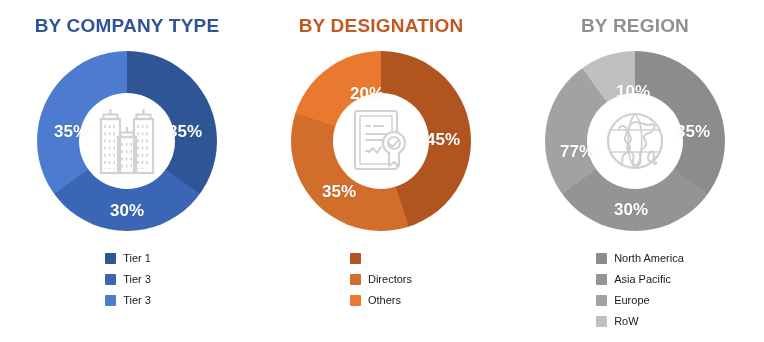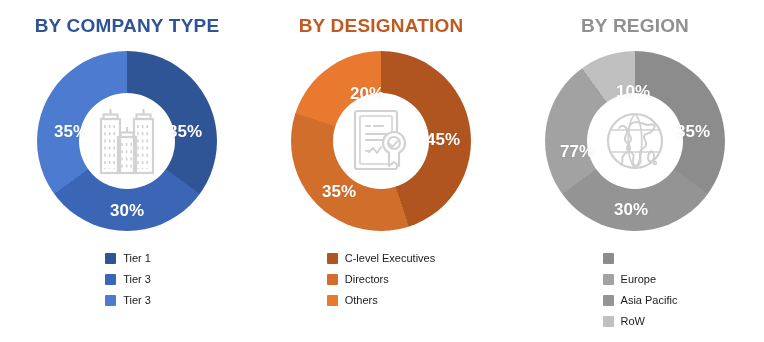--- a/index.html
+++ b/index.html
@@ -183,21 +183,20 @@
       </div>
 
       <div class="slice-label" style="left:156px;top:92px;text-align:center;">45%</div>
       <div class="slice-label" style="left:52px;top:144px;">35%</div>
       <div class="slice-label" style="left:80px;top:46px;">20%</div>
     </div>
 
     <div class="legend lg-c2">
       <div class="legend-row">
         <span class="swatch" style="background:#B05420"></span>
-        <span class="legend-label">C-level Executives</span>
       </div>
       <div class="legend-row">
         <span class="swatch" style="background:#D16E2C"></span>
         <span class="legend-label">Directors</span>
       </div>
       <div class="legend-row">
         <span class="swatch" style="background:#E8792E"></span>
         <span class="legend-label">Others</span>
       </div>
     </div>
@@ -228,29 +227,30 @@
 
       <div class="slice-label" style="left:152px;top:84px;">35%</div>
       <div class="slice-label" style="left:90px;top:162px;">30%</div>
       <div class="slice-label" style="left:36px;top:104px;">77%</div>
       <div class="slice-label" style="left:92px;top:32px;margin-top:12px;">10%</div>
     </div>
 
     <div class="legend lg-c3">
       <div class="legend-row">
         <span class="swatch" style="background:#8C8C8C"></span>
+        <span class="legend-label">North America</span>
+      </div>
+      <div class="legend-row">
+        <span class="swatch" style="background:#949494"></span>
+        <span class="legend-label">Asia Pacific</span>
       </div>
       <div class="legend-row">
         <span class="swatch" style="background:#A2A2A2"></span>
         <span class="legend-label">Europe</span>
       </div>
       <div class="legend-row">
-        <span class="swatch" style="background:#949494"></span>
-        <span class="legend-label">Asia Pacific</span>
-      </div>
-      <div class="legend-row">
         <span class="swatch" style="background:#C0C0C0"></span>
         <span class="legend-label">RoW</span>
       </div>
     </div>
   </div>
 
 </div>
 
 </body></html>

